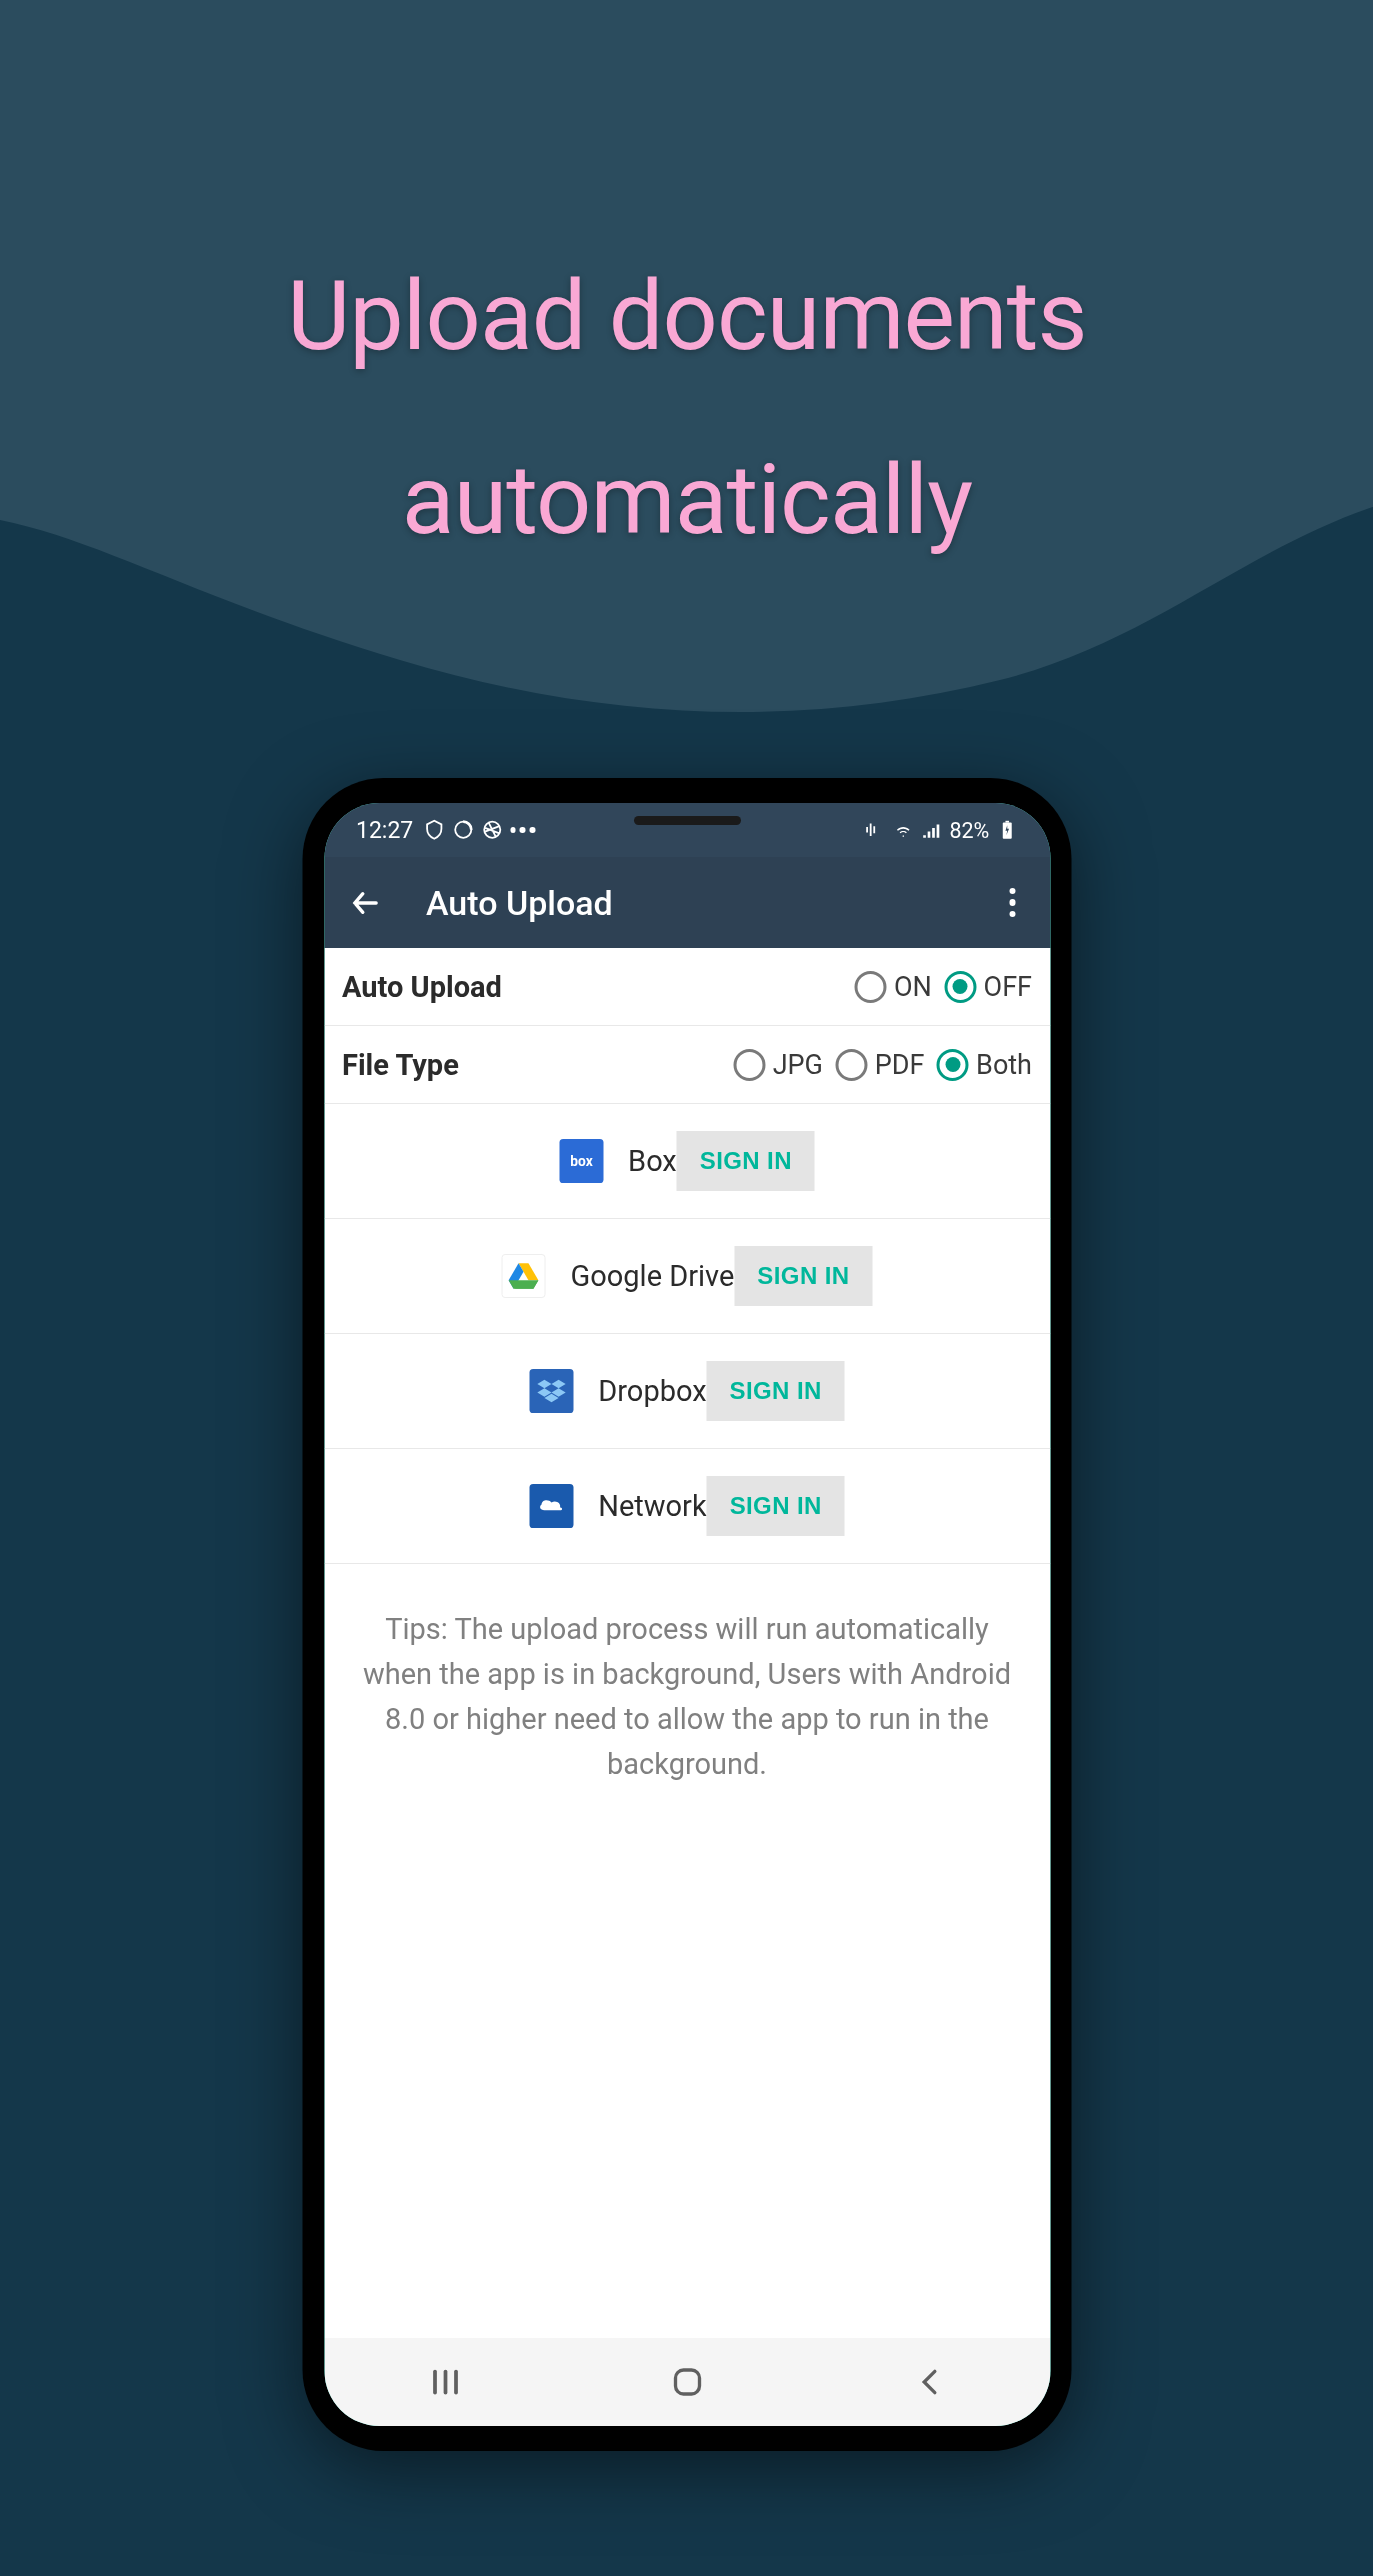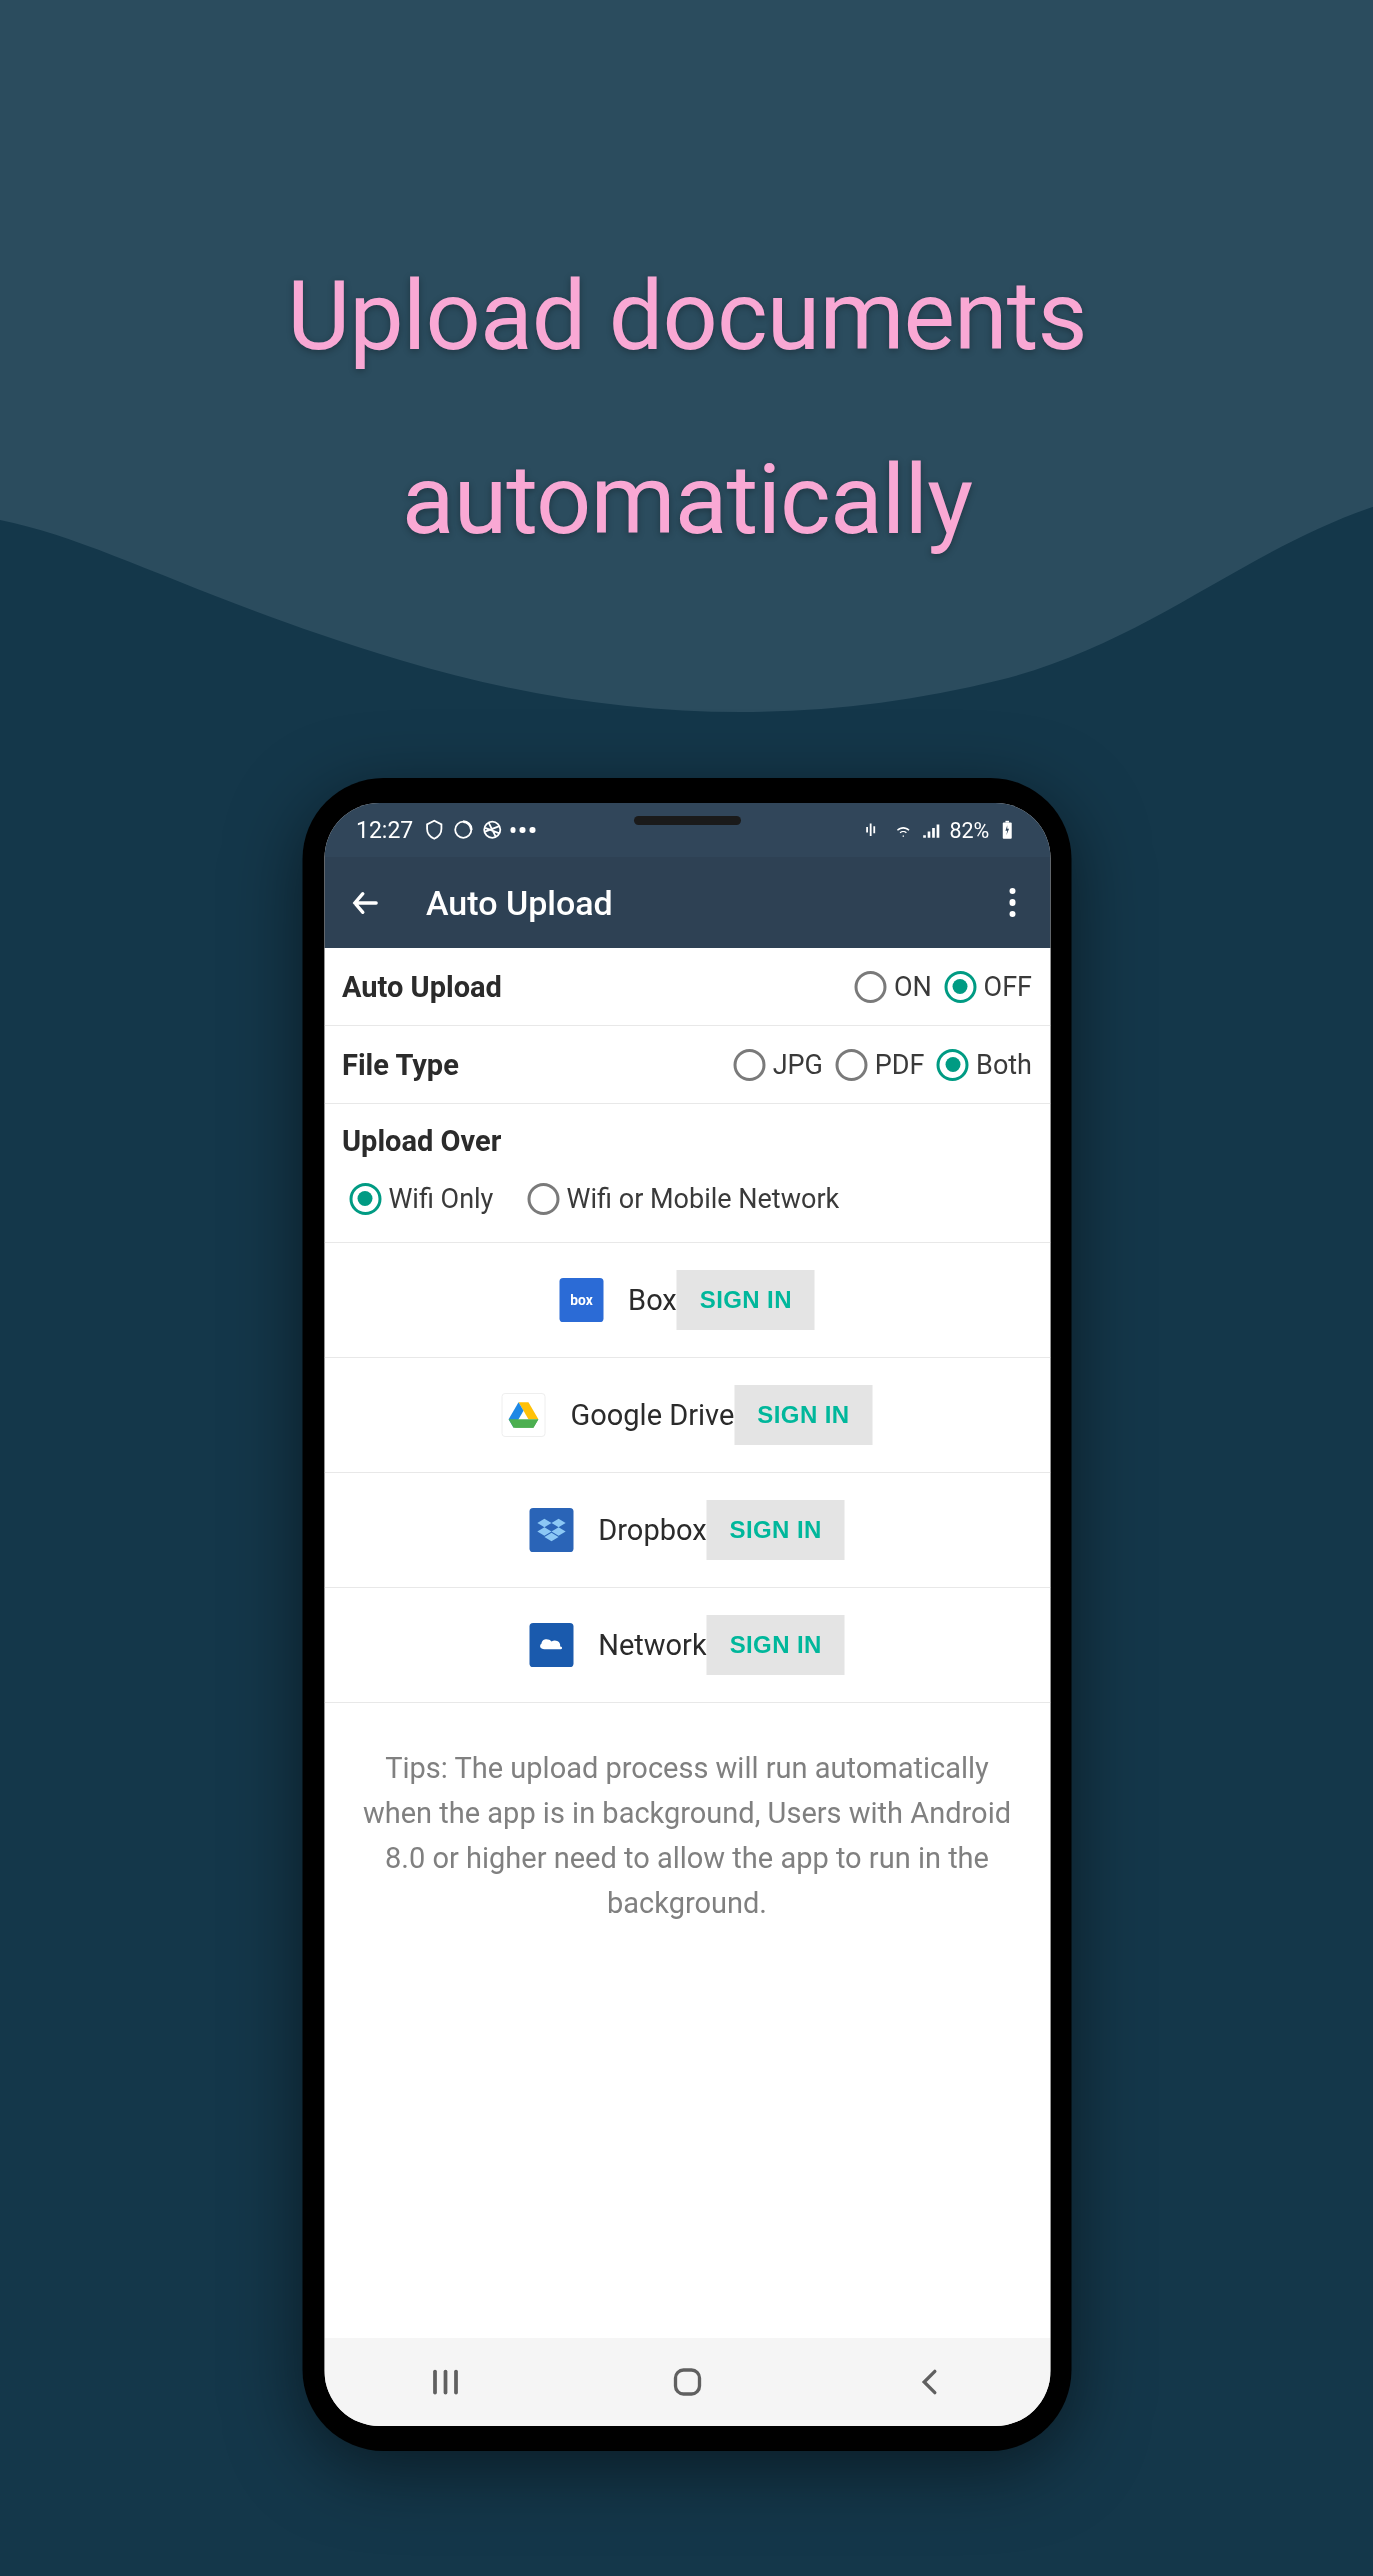--- a/index.html
+++ b/index.html
@@ -40,21 +40,21 @@
   width: 769px;
   height: 1673px;
   background: #000;
   border-radius: 81px;
   padding: 25px 21.5px;
   box-shadow: 0 18px 72px rgba(0,0,0,0.5);
 }
 .phone-screen {
   width: 100%;
   height: 100%;
-  background: #e5e5e5;
+  background: #5eead4;
   border-radius: 55px;
   overflow: hidden;
   display: flex;
   flex-direction: column;
 }
 .phone-speaker {
   position: absolute;
   top: 38px;
   left: 50%;
   transform: translateX(-50%);
@@ -356,35 +356,20 @@
           </div>
           <div class="radio-item">
             <div class="radio-circle checked">
                 <div class="radio-dot"></div>
               </div>
             <div class="radio-label">Both</div>
           </div>
         </div>
       </div>
 
-      <div class="upload-over-section">
-        <div class="upload-over-title">Upload Over</div>
-        <div class="upload-over-radios">
-          <div class="radio-item">
-            <div class="radio-circle checked">
-                <div class="radio-dot"></div>
-              </div>
-            <div class="radio-label">Wifi Only</div>
-          </div>
-          <div class="radio-item">
-            <div class="radio-circle"></div>
-            <div class="radio-label">Wifi or Mobile Network</div>
-          </div>
-        </div>
-      </div>
 
       <div class="service-row">
         <div class="service-left">
           <div class="service-icon" style="background:#2b6bd6;">
             <svg viewBox="0 0 24 24" width="30" height="30">
                 <text x="12" y="16" text-anchor="middle" fill="#fff" font-size="11" font-weight="bold">box</text>
               </svg>
           </div>
           <div class="service-name">Box</div>
         </div>

